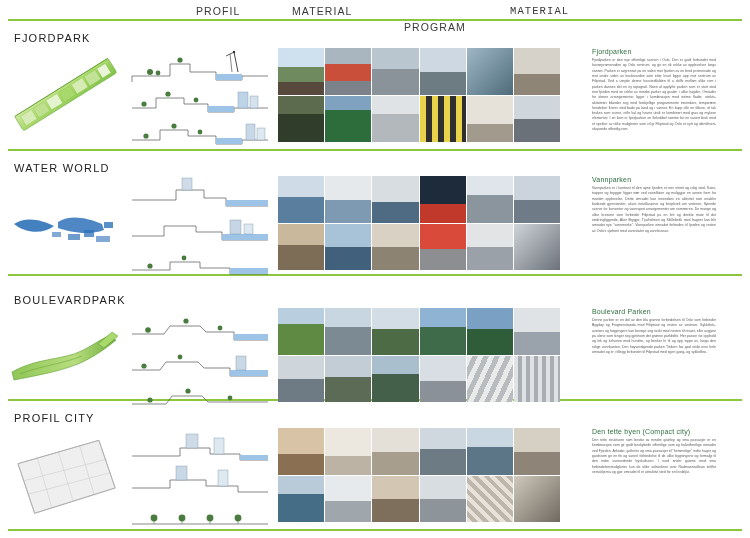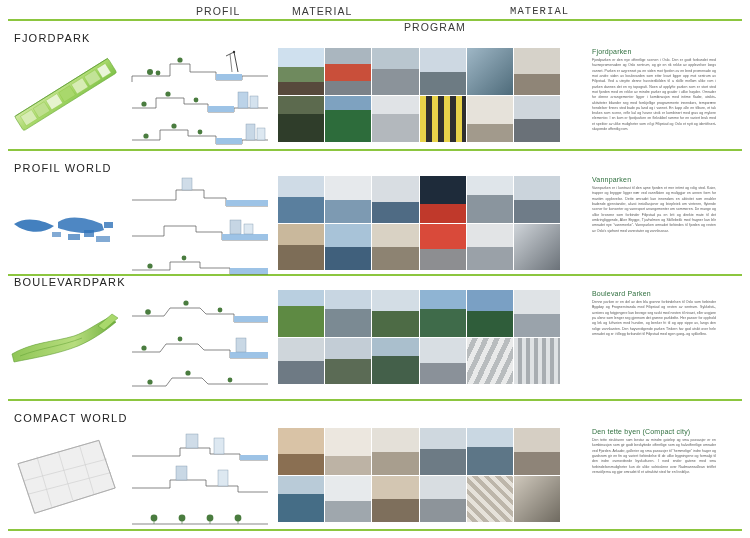--- a/index.html
+++ b/index.html
@@ -43,21 +43,21 @@
   .rule.r0 { top: 19px; }
   .rule.r1 { top: 149px; }
   .rule.r2 { top: 274px; }
   .rule.r3 { top: 399px; }
   .rule.r4 { top: 529px; }
 
   
   .row { position: absolute; left: 0; width: 750px; }
   .row0 { top: 22px;  height: 126px; }
   .row1 { top: 152px; height: 121px; }
-  .row2 { top: 266px; height: 148px; padding-left: 46px; }
+  .row2 { top: 284px; height: 148px; padding-left: 46px; }
   .row3 { top: 402px; height: 126px; }
 
   .row-title {
     position: absolute;
     left: 14px; top: 10px;
     font-size: 11px;
     letter-spacing: 1.2px;
     color: #222;
   }
 
@@ -204,21 +204,21 @@
       <div class="photo" style="background:linear-gradient(180deg,#cfd6dc 0 50%,#6a7178 50% 100%)"></div>
     </div>
 
     <div class="textcol" style="left:592px; top:26px;">
       <h4>Fjordparken</h4>
       <p>Fjordparken er den nye offentlige scenen i Oslo. Den er godt forbundet med havnepromenaden og Oslo sentrum, og gir en rik rekke av opplevelser langs vannet. Parken er avgrenset på en siden mot fjorden av en bred promenade og mot andre siden av boulevarden som etter kvart ligger opp mot sentrum av Filipstad. Ved å utnytte denne havsterkkilden til å skille mellom ulike rom i parken dannes det en ny topografi. Noen af opplyfte parken som er stort sted mot fjorden med en rekke av mindre parker og grader i ulike høyder. Områder for denne arrangementer ligger i kombinasjon med intime flader, utsikts-aktiviteter bliander seg med forskjellige programmerte innendørs, temporære hendelser finnes sted både på land og i vannet. En kapp alle en tilbure, et tak brukes som scene, refle kal og havne utvik er kombinert med gras og mykere elementer. I en kom er fjordparken en flekskibel ramme for en variert bruk med et spekter av ulike muligheter som vil gi Filipstad og Oslo et nytt og identifisert-skapende offentlig rom.</p>
     </div>
   </div>
 
   <div class="row row1">
-    <div class="row-title">PROFIL WORLD</div>
+    <div class="row-title">WATER WORLD</div>
 
     <div class="plan">
       <svg width="116" height="94" viewBox="0 0 116 94" class="sect-svg">
         <g fill="#2f72b8">
           <path d="M6 46 C18 38, 34 42, 46 48 C36 56, 18 56, 6 46 Z" opacity="0.9"></path>
           <path d="M50 44 C62 36, 80 40, 94 46 L96 52 C80 58, 62 54, 50 50 Z" opacity="0.85"></path>
           <rect x="60" y="56" width="12" height="6" opacity="0.7"></rect>
           <rect x="76" y="52" width="10" height="7" opacity="0.75"></rect>
           <rect x="88" y="58" width="14" height="6" opacity="0.6"></rect>
           <rect x="96" y="44" width="9" height="6" opacity="0.8"></rect>
@@ -329,21 +329,21 @@
       <div class="photo" style="background:repeating-linear-gradient(90deg,#dfe2e4 0 4px,#a8adb1 4px 8px)"></div>
     </div>
 
     <div class="textcol" style="left:592px; top:24px;">
       <h4>Boulevard Parken</h4>
       <p>Denne parken er en del av den blå grønne forbindelsen til Oslo som forbinder Bygdøy og Frognerstranda med Filipstad og resten av sentrum. Sykkelsti-, avstens og fotgjengere kan bevege seg raskt med nesten til nivået, eller avgjøre på ulene som lenger seg gjennom det grønne parkbelte. Her passer for opphold og lek og luftveien med hunden, og benker fri til og opp sippe av, langs den rolige vannkanten. Den høyverdigende parken Tinkern har god utsikt over hele området og er i tillegg forbundet til Filipstad med egen gang- og sykkelbro.</p>
     </div>
   </div>
 
   <div class="row row3">
-    <div class="row-title">COMPACT WORLD</div>
+    <div class="row-title">PROFIL CITY</div>
 
     <div class="plan">
       <svg width="116" height="94" viewBox="0 0 116 94" class="sect-svg">
         <g transform="rotate(-12 58 50)">
           <polygon points="14,26 98,20 104,70 20,78" fill="#efefef" stroke="#bdbdbd" stroke-width="0.7"></polygon>
           <g stroke="#cfcfcf" stroke-width="0.6" fill="none">
             <line x1="34" y1="23" x2="38" y2="75"></line>
             <line x1="56" y1="22" x2="60" y2="73"></line>
             <line x1="78" y1="21" x2="82" y2="72"></line>
             <line x1="16" y1="44" x2="102" y2="40"></line>

